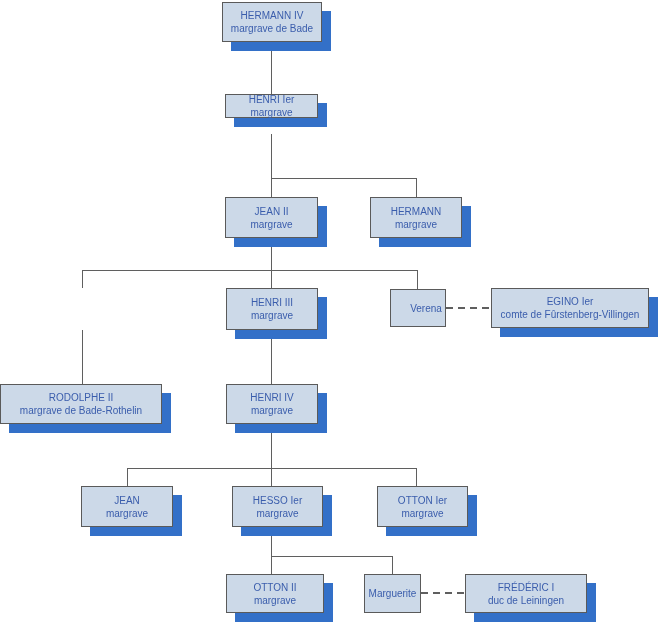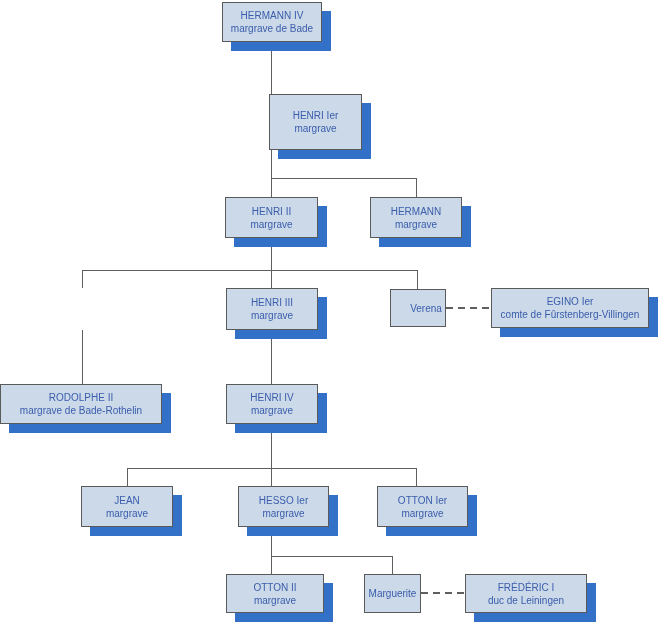--- a/index.html
+++ b/index.html
@@ -37,27 +37,27 @@
 </head>
 <body>
 
 <div id="canvas">
 
   <div class="node shadow" style="left:222px;top:2px;width:100px;height:40px;">
     <div class="nm">HERMANN IV</div>
     <div class="ti">margrave de Bade</div>
   </div>
 
-  <div class="node shadow" style="left:225px;top:94px;width:93px;height:56px;margin-left:44px;">
+  <div class="node shadow" style="left:225px;top:94px;width:93px;height:24px;">
     <div class="nm">HENRI Ier</div>
     <div class="ti">margrave</div>
   </div>
 
   <div class="node shadow" style="left:225px;top:197px;width:93px;height:41px;">
-    <div class="nm">HENRI II</div>
+    <div class="nm">JEAN II</div>
     <div class="ti">margrave</div>
   </div>
   <div class="node shadow" style="left:370px;top:197px;width:92px;height:41px;">
     <div class="nm">HERMANN</div>
     <div class="ti">margrave</div>
   </div>
 
   <div class="node shadow" style="left:226px;top:288px;width:92px;height:42px;">
     <div class="nm">HENRI III</div>
     <div class="ti">margrave</div>
@@ -76,21 +76,21 @@
   </div>
   <div class="node shadow" style="left:226px;top:384px;width:92px;height:40px;">
     <div class="nm">HENRI IV</div>
     <div class="ti">margrave</div>
   </div>
 
   <div class="node shadow" style="left:81px;top:486px;width:92px;height:41px;">
     <div class="nm">JEAN</div>
     <div class="ti">margrave</div>
   </div>
-  <div class="node shadow" style="left:238px;top:486px;width:91px;height:41px;">
+  <div class="node shadow" style="left:232px;top:486px;width:91px;height:41px;">
     <div class="nm">HESSO Ier</div>
     <div class="ti">margrave</div>
   </div>
   <div class="node shadow" style="left:370px;top:486px;width:91px;height:41px;margin-left:7px;">
     <div class="nm">OTTON Ier</div>
     <div class="ti">margrave</div>
   </div>
 
   <div class="node shadow" style="left:226px;top:574px;width:98px;height:39px;">
     <div class="nm">OTTON II</div>

